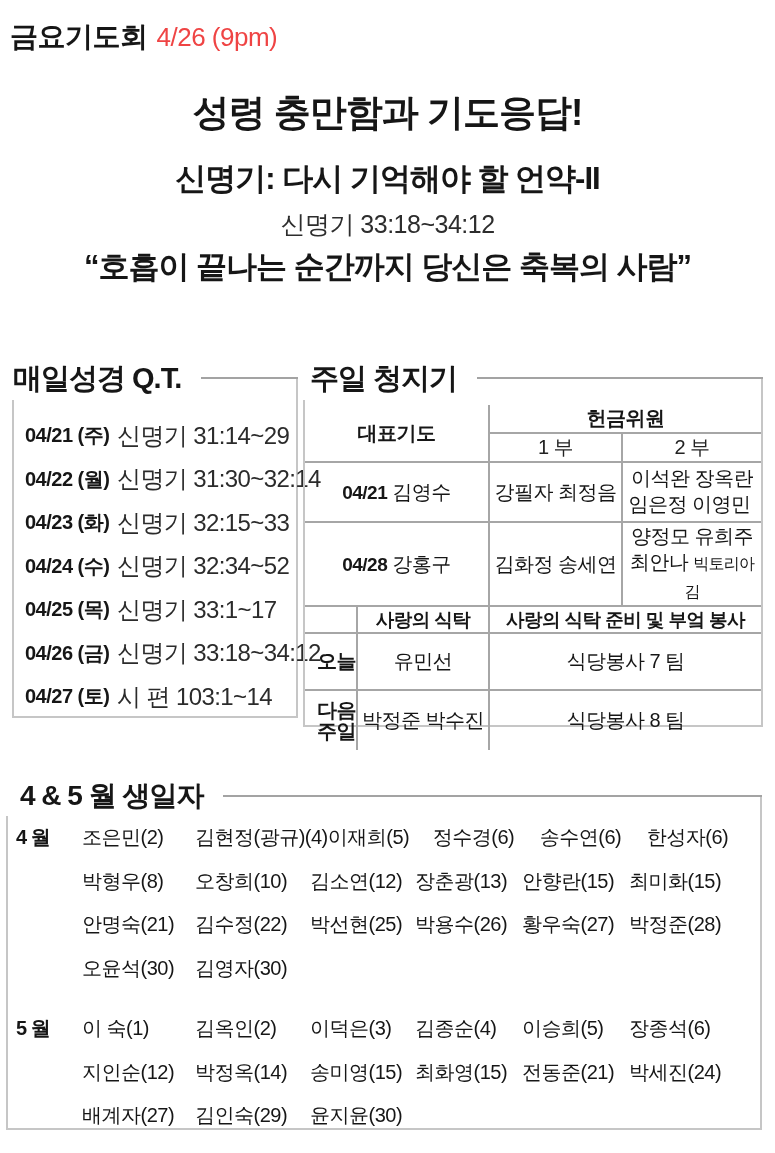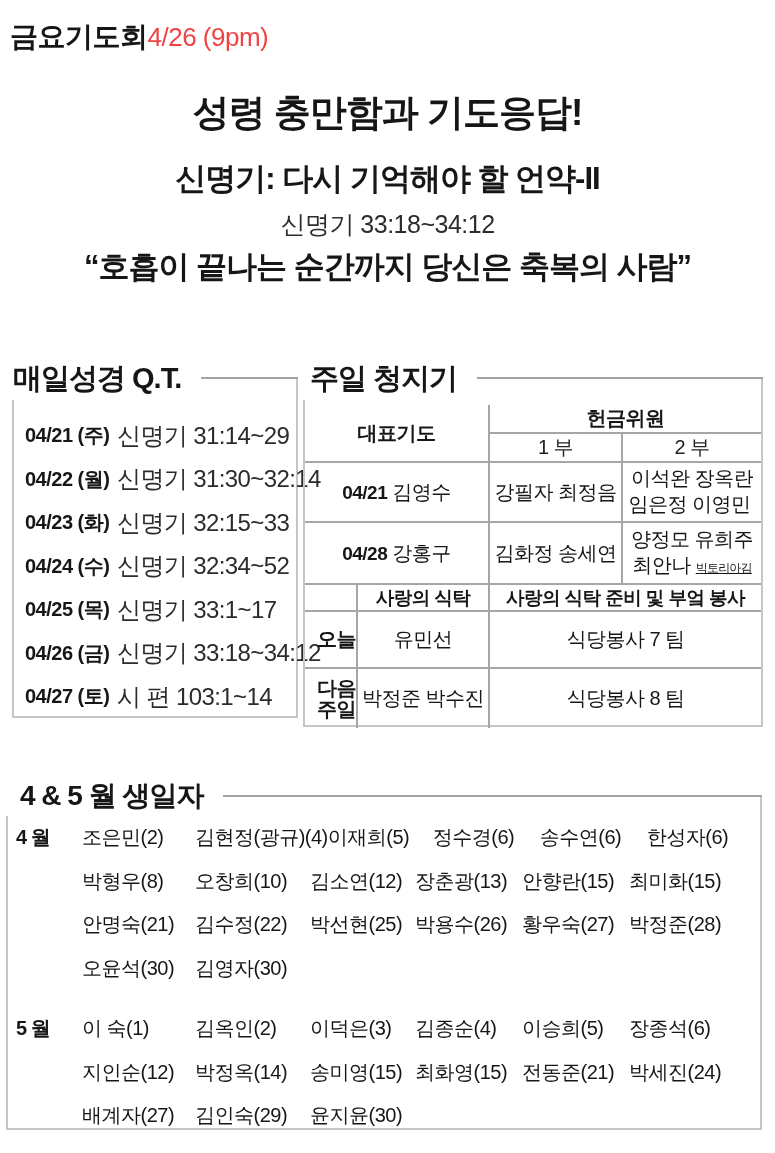--- a/index.html
+++ b/index.html
@@ -1,20 +1,20 @@
 <!DOCTYPE html>
 <html><head>
 <meta charset="utf-8">
 <style>
   html,body{margin:0;padding:0;background:#fff;}
   body{font-family:"Liberation Sans","DejaVu Sans",sans-serif;color:#161616;}
   .page{position:relative;width:775px;height:1153px;background:#fff;overflow:hidden;}
 
   
-  .doc-header{position:absolute;left:10px;top:18px;display:flex;align-items:baseline;}
+  .doc-header{position:absolute;left:10px;top:18px;display:flex;align-items:baseline;gap:9px;}
   .doc-title{font-size:28px;font-weight:700;letter-spacing:-0.5px;}
   .doc-datetime{font-size:26px;font-weight:400;color:#ef4444;letter-spacing:-0.5px;}
 
   
   .ctr{position:absolute;left:0;width:775px;text-align:center;white-space:nowrap;}
   .headline{top:88px;font-size:37px;font-weight:700;letter-spacing:-1px;}
   .series{top:158px;font-size:31px;font-weight:700;letter-spacing:-1px;}
   .passage{top:208px;font-size:25px;font-weight:400;color:#2d2d2d;letter-spacing:-0.5px;}
   .quote{top:246px;font-size:31px;font-weight:700;letter-spacing:-1px;}
 
@@ -41,21 +41,21 @@
   table.stw td{border:2px solid #a6a6a6;text-align:center;vertical-align:middle;padding:0;font-size:20px;letter-spacing:-0.5px;}
   td.hb{font-weight:700;font-size:19px;}
   td.svc{font-size:18px;color:#222;border-top-style:hidden;}
   td.svc1{border-right-style:hidden;}
   td.svc2{border-left-style:hidden;}
   td.offh{border-bottom-style:hidden;}
   td.daterow{text-align:left;padding-left:12px;}
   .dt{font-weight:700;font-size:19px;}
   .nm{font-size:20px;}
   .two-line div{line-height:26px;}
-  .small-name{font-size:12px;margin-left:5px;letter-spacing:-0.8px;text-decoration:underline;}
+  .small-name{font-size:16px;margin-left:5px;letter-spacing:-0.8px;}
   td.whencell{font-weight:700;font-size:19px;}
   td.whencell .wl{line-height:21px;text-align:right;}
 
   
   .sec-bday{left:6px;top:776px;width:756px;}
   .sec-bday .sec-head{height:40px;}
   .sec-bday .sec-title{font-size:28px;line-height:40px;padding-left:14px;}
   .sec-bday .sec-box{margin-top:-21px;}
   .bday-box{height:335px;padding:21px 0 0 8px;}
   .bday-group{display:flex;}

